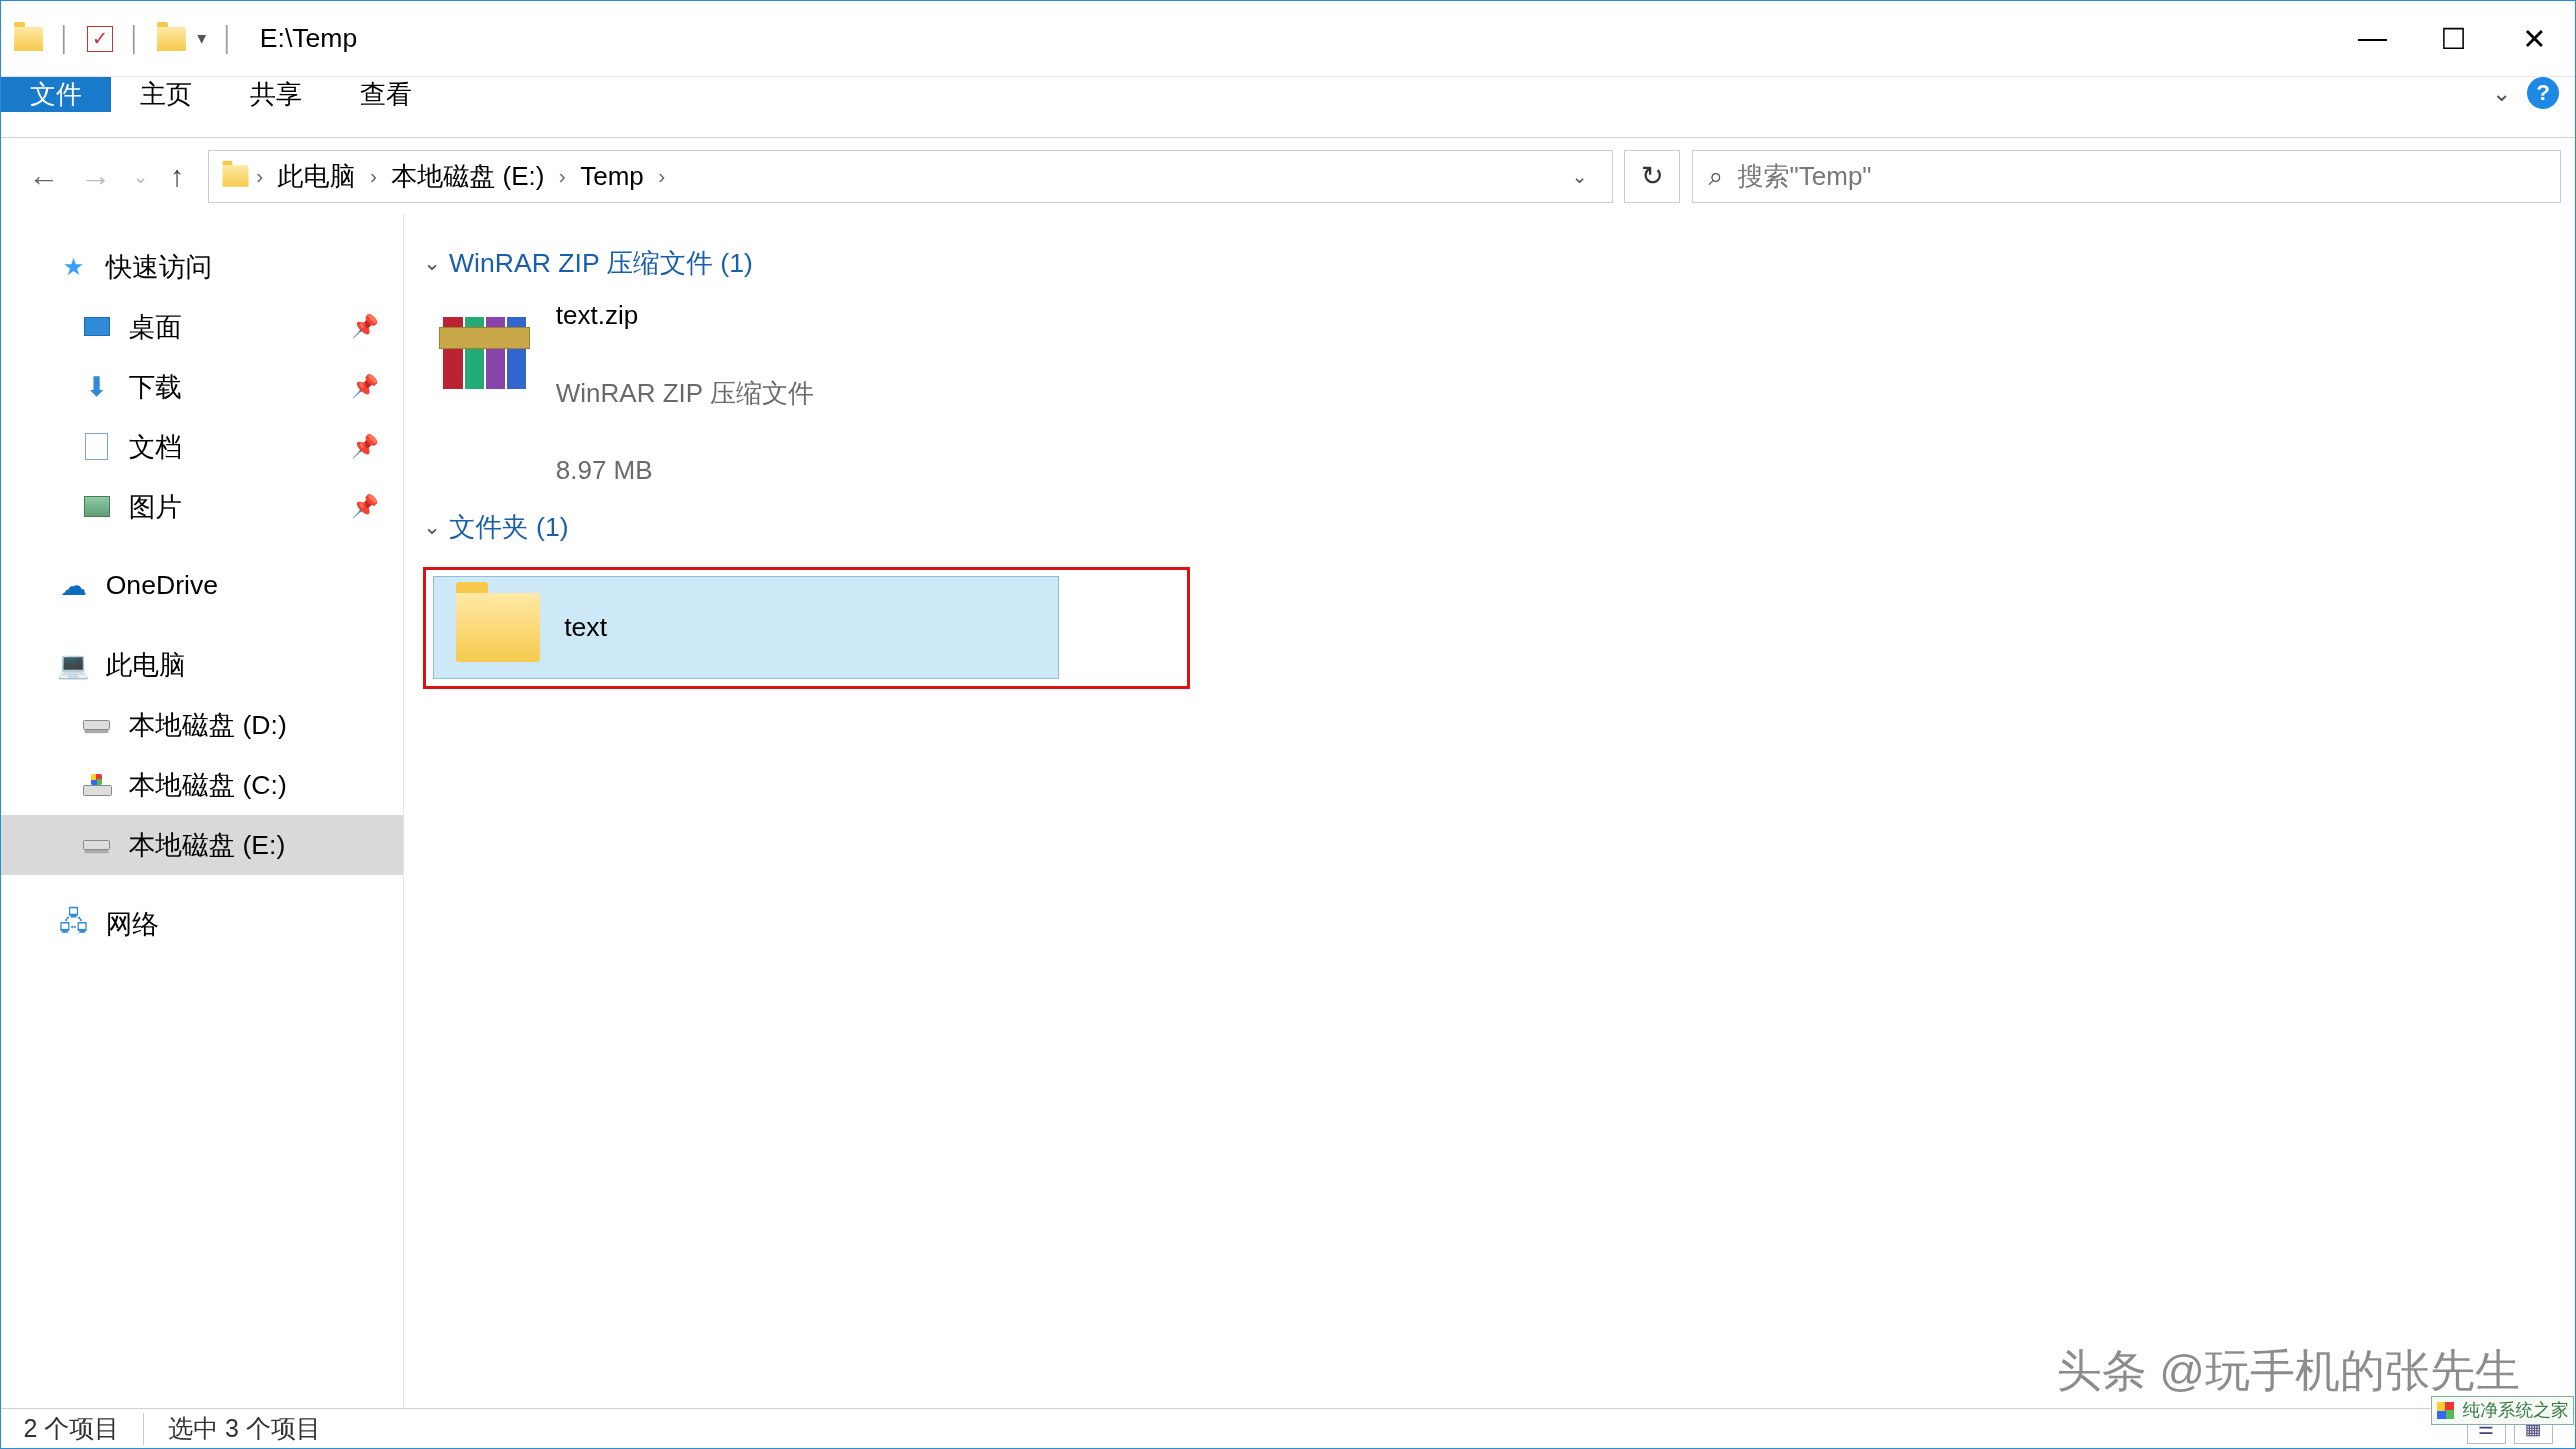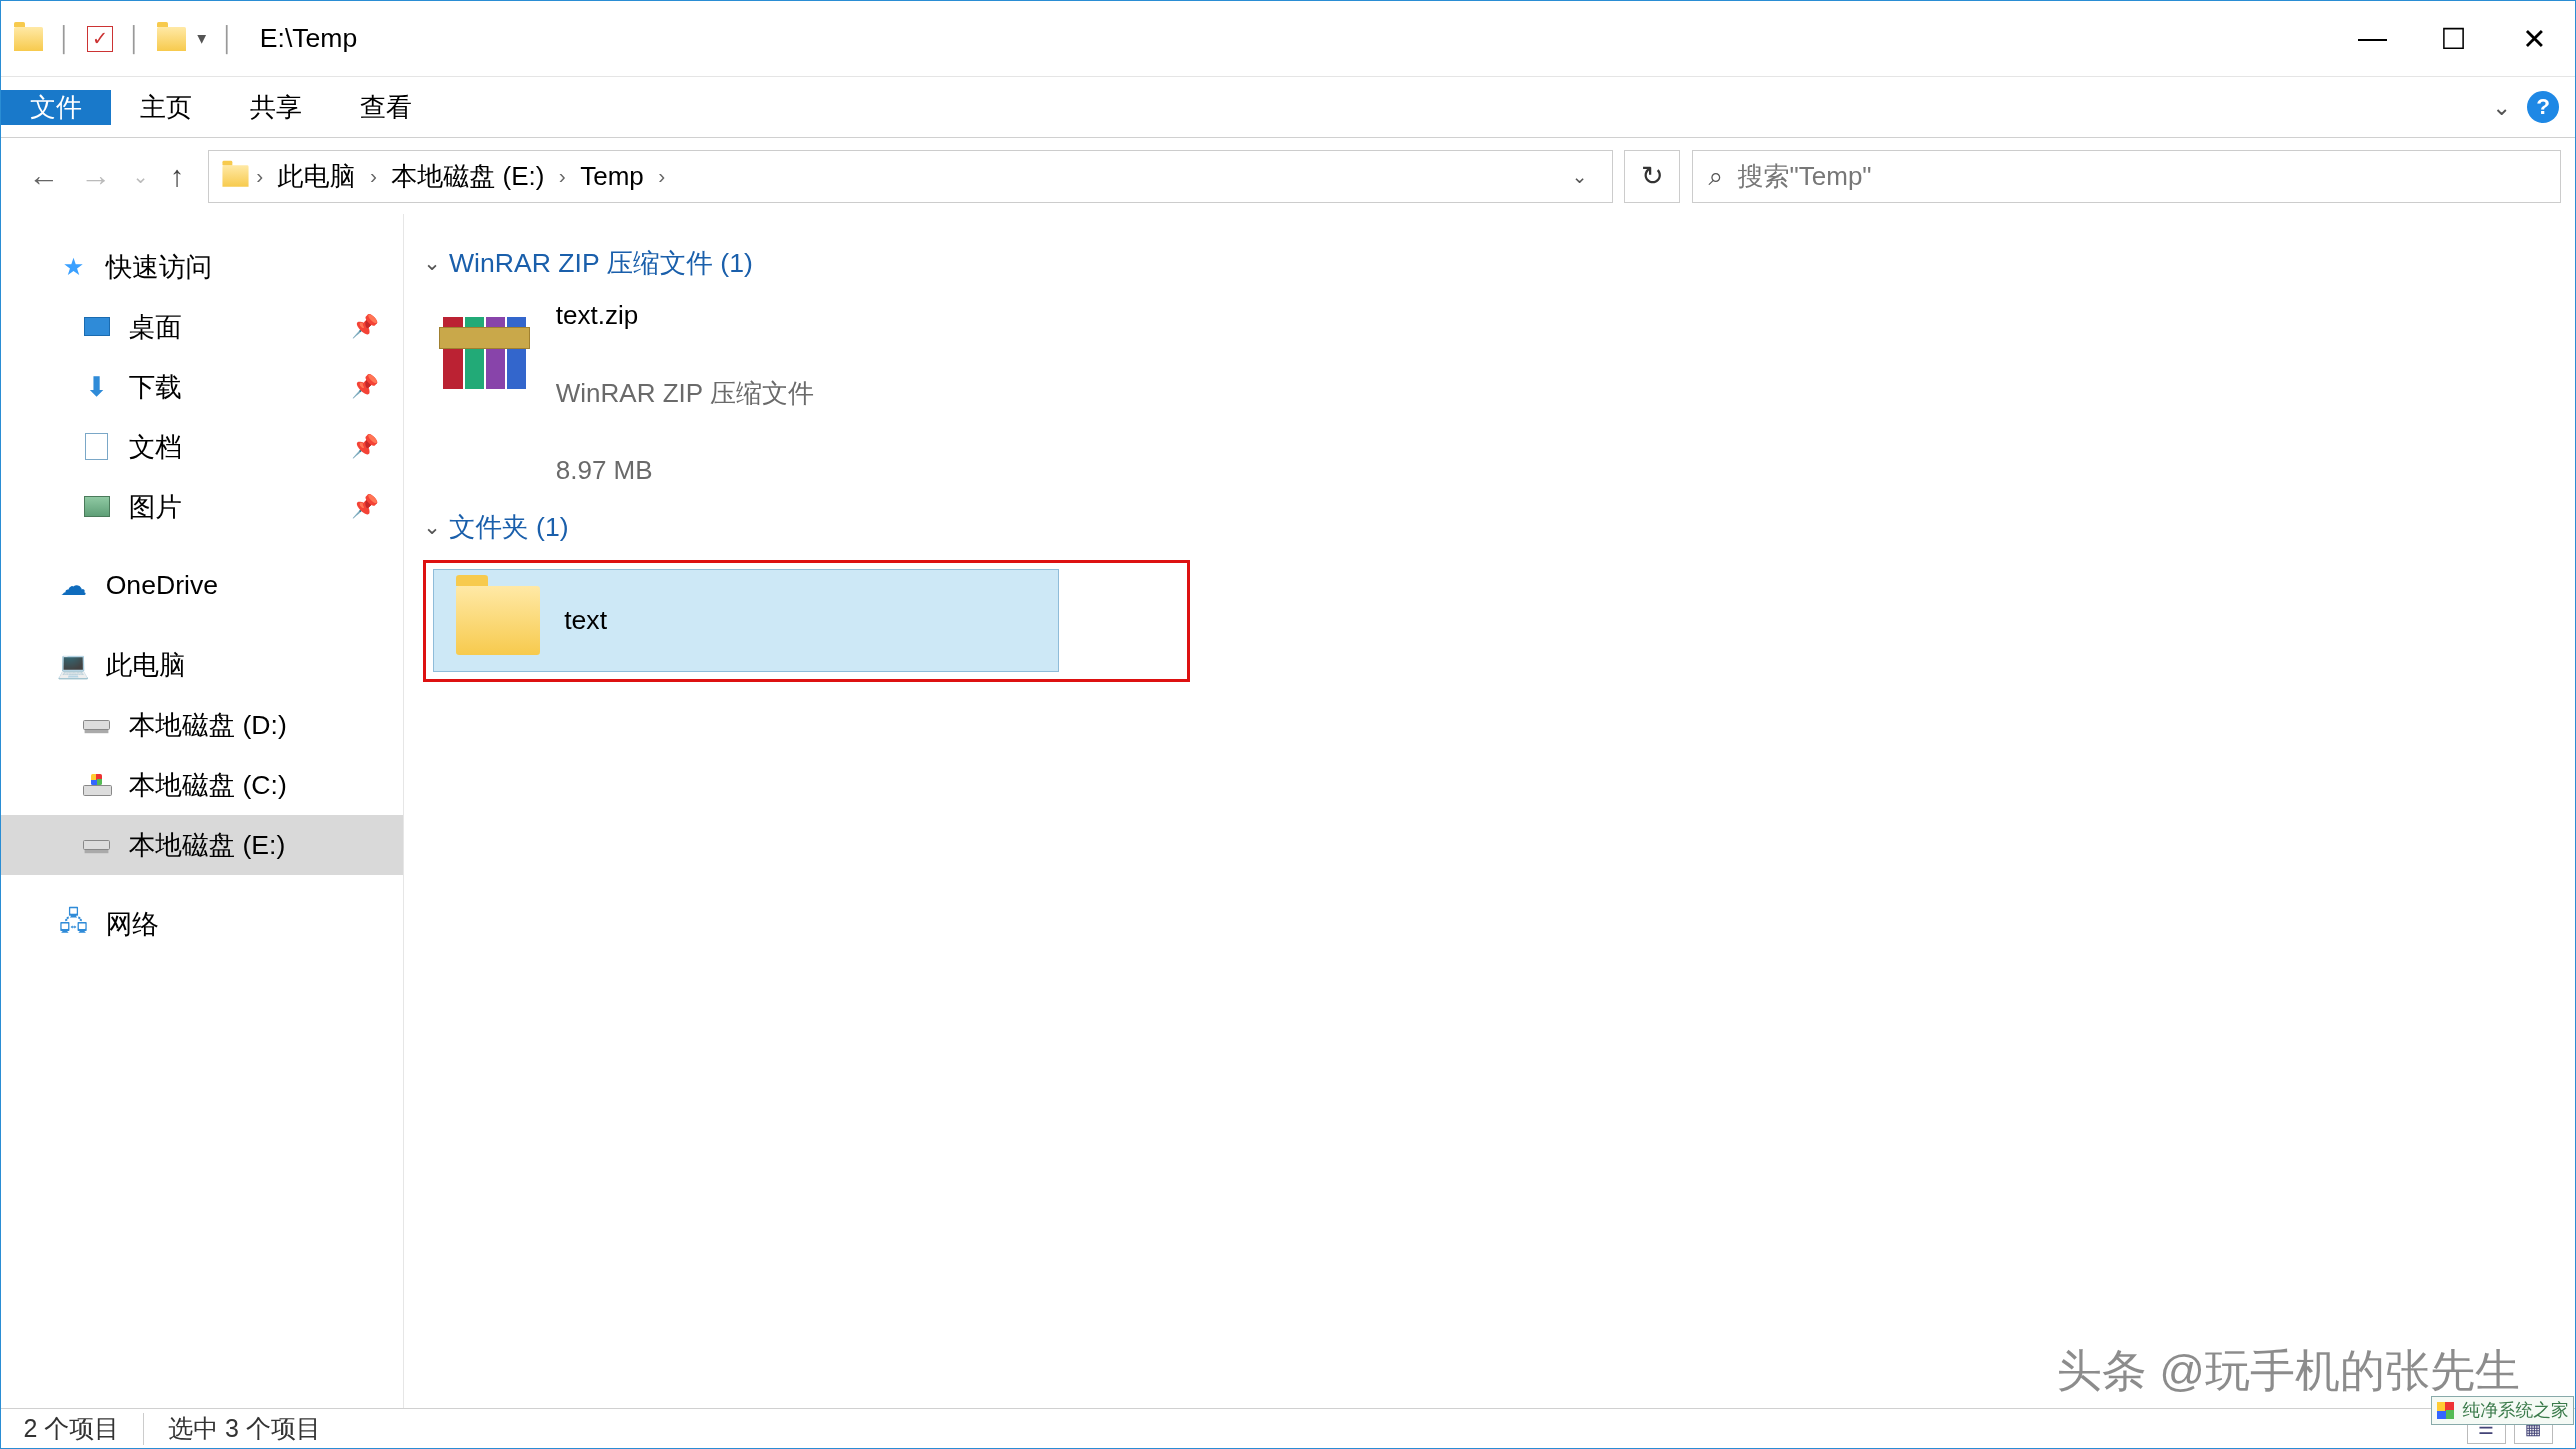--- a/index.html
+++ b/index.html
@@ -8,21 +8,21 @@
 .titlebar { height: 76px; display: flex; align-items: center; background: #fff; border-bottom: 0.8px solid #e5e5e5; }
 .titlebar-left { display: flex; align-items: center; gap: 9.7px; padding-left: 13px; }
 .folder-icon-sm { width: 29px; height: 24px; background: linear-gradient(#ffe9a6, #f7ca4d); border-radius: 1.6px 1.6px 0 0; position: relative; }
 .folder-icon-sm::before { content: ""; position: absolute; top: -4.8px; left: 0; width: 11.3px; height: 4.8px; background: #f7ca4d; border-radius: 1.6px 1.6px 0 0; }
 .qat-sep { color: #999; font-size: 24px; margin: 0 4.8px; }
 .qat-check { width: 26px; height: 26px; border: 1.6px solid #c33; display: inline-flex; align-items: center; justify-content: center; color: #c33; font-size: 19.3px; }
 .qat-arrow { font-size: 17.7px; color: #555; margin-left: 1.6px; }
 .title-text { font-size: 26.6px; color: #000; margin-left: 9.7px; }
 .win-controls { margin-left: auto; display: flex; height: 100%; }
 .win-btn { width: 81px; display: flex; align-items: center; justify-content: center; font-size: 29px; color: #000; }
-.ribbon-tabs { height: 61px; display: flex; align-items: center; border-bottom: 0.8px solid #d0d0d0; position: relative; }
+.ribbon-tabs { height: 61px; display: flex; align-items: flex-start; border-bottom: 0.8px solid #d0d0d0; position: relative; }
 .tab { padding: 0 29px; display: flex; align-items: center; font-size: 26px; color: #000; }
 .tab.file { background: #1979ca; color: #fff; }
 .ribbon-right { margin-left: auto; display: flex; align-items: center; gap: 16px; padding-right: 16px; }
 .chev-down { font-size: 22.5px; color: #555; }
 .help-icon { width: 32px; height: 32px; border-radius: 50%; background: #1e88e5; color: #fff; display: flex; align-items: center; justify-content: center; font-size: 22.5px; font-weight: bold; }
 .navbar { height: 76px; display: flex; align-items: center; padding: 8px 14.5px; gap: 11.3px; }
 .nav-arrows { display: flex; align-items: center; gap: 21px; padding: 0 13px; }
 .nav-arrow { font-size: 31px; color: #666; }
 .nav-arrow.disabled { color: #bbb; }
 .nav-up { font-size: 29px; color: #444; }
@@ -63,21 +63,21 @@
 .rar-bk { flex: 1; margin: 0 0.8px; }
 .rar-bk.r { background: #b23; }
 .rar-bk.g { background: #2a7; }
 .rar-bk.p { background: #84a; }
 .rar-bk.b { background: #36c; }
 .rar-band { position: absolute; top: 27px; left: 3.2px; right: 3.2px; height: 22.5px; background: #c9a84a; border: 1.6px solid #a08030; }
 .file-meta { display: flex; flex-direction: column; gap: 4.8px; font-size: 26px; }
 .file-name { color: #000; }
 .file-type, .file-size { color: #6a6a6a; margin-top: 40px; }
 .folder-item { display: flex; align-items: center; gap: 24px; padding: 16px 22.5px; width: 626px; background: #cde8f6; border: 0.8px solid #8fbcd9; }
-.folder-highlight { border: 3.2px solid #d11; padding: 6.4px; width: 767px; margin-top: 15px; }
+.folder-highlight { border: 3.2px solid #d11; padding: 6.4px; width: 767px; margin-top: 22px; }
 .folder-icon-lg { width: 84px; height: 69px; background: linear-gradient(#ffe9a6, #f7ca4d); border-radius: 3.2px; position: relative; }
 .folder-icon-lg::before { content:""; position:absolute; top:-11.3px; left:0; width:32px; height:11.3px; background:#f7ca4d; border-radius:3.2px 3.2px 0 0; }
 .folder-name { font-size: 26.6px; color: #000; }
 .statusbar { height: 40px; border-top: 0.8px solid #d0d0d0; display: flex; align-items: center; padding: 0 22.5px; font-size: 25px; color: #333; gap: 24px; }
 .status-sep { width: 0.8px; height: 32px; background: #ccc; }
 .watermark { position: absolute; right: 56px; bottom: 48px; font-size: 45px; color: rgba(0,0,0,0.45); font-weight: 400; pointer-events: none; }
 .corner-badge { position: absolute; right: 1.6px; bottom: 24px; font-size: 17.7px; color: #3a7a4a; border: 0.8px solid #8aa; padding: 1.6px 4.8px; background: #f5faf5; pointer-events: none; display:flex; align-items:center; gap:8px;}
 .corner-badge .win4 { width:17.7px; height:17.7px; background:conic-gradient(#e33 0 25%, #5b5 25% 50%, #36f 50% 75%, #fc3 75% 100%); }
 .view-icons { margin-left:auto; display:flex; gap:8px; }
 .view-btn { width:39px; height:31px; border:0.8px solid #bbb; display:flex; align-items:center; justify-content:center; color:#447; font-size:17.7px;}

